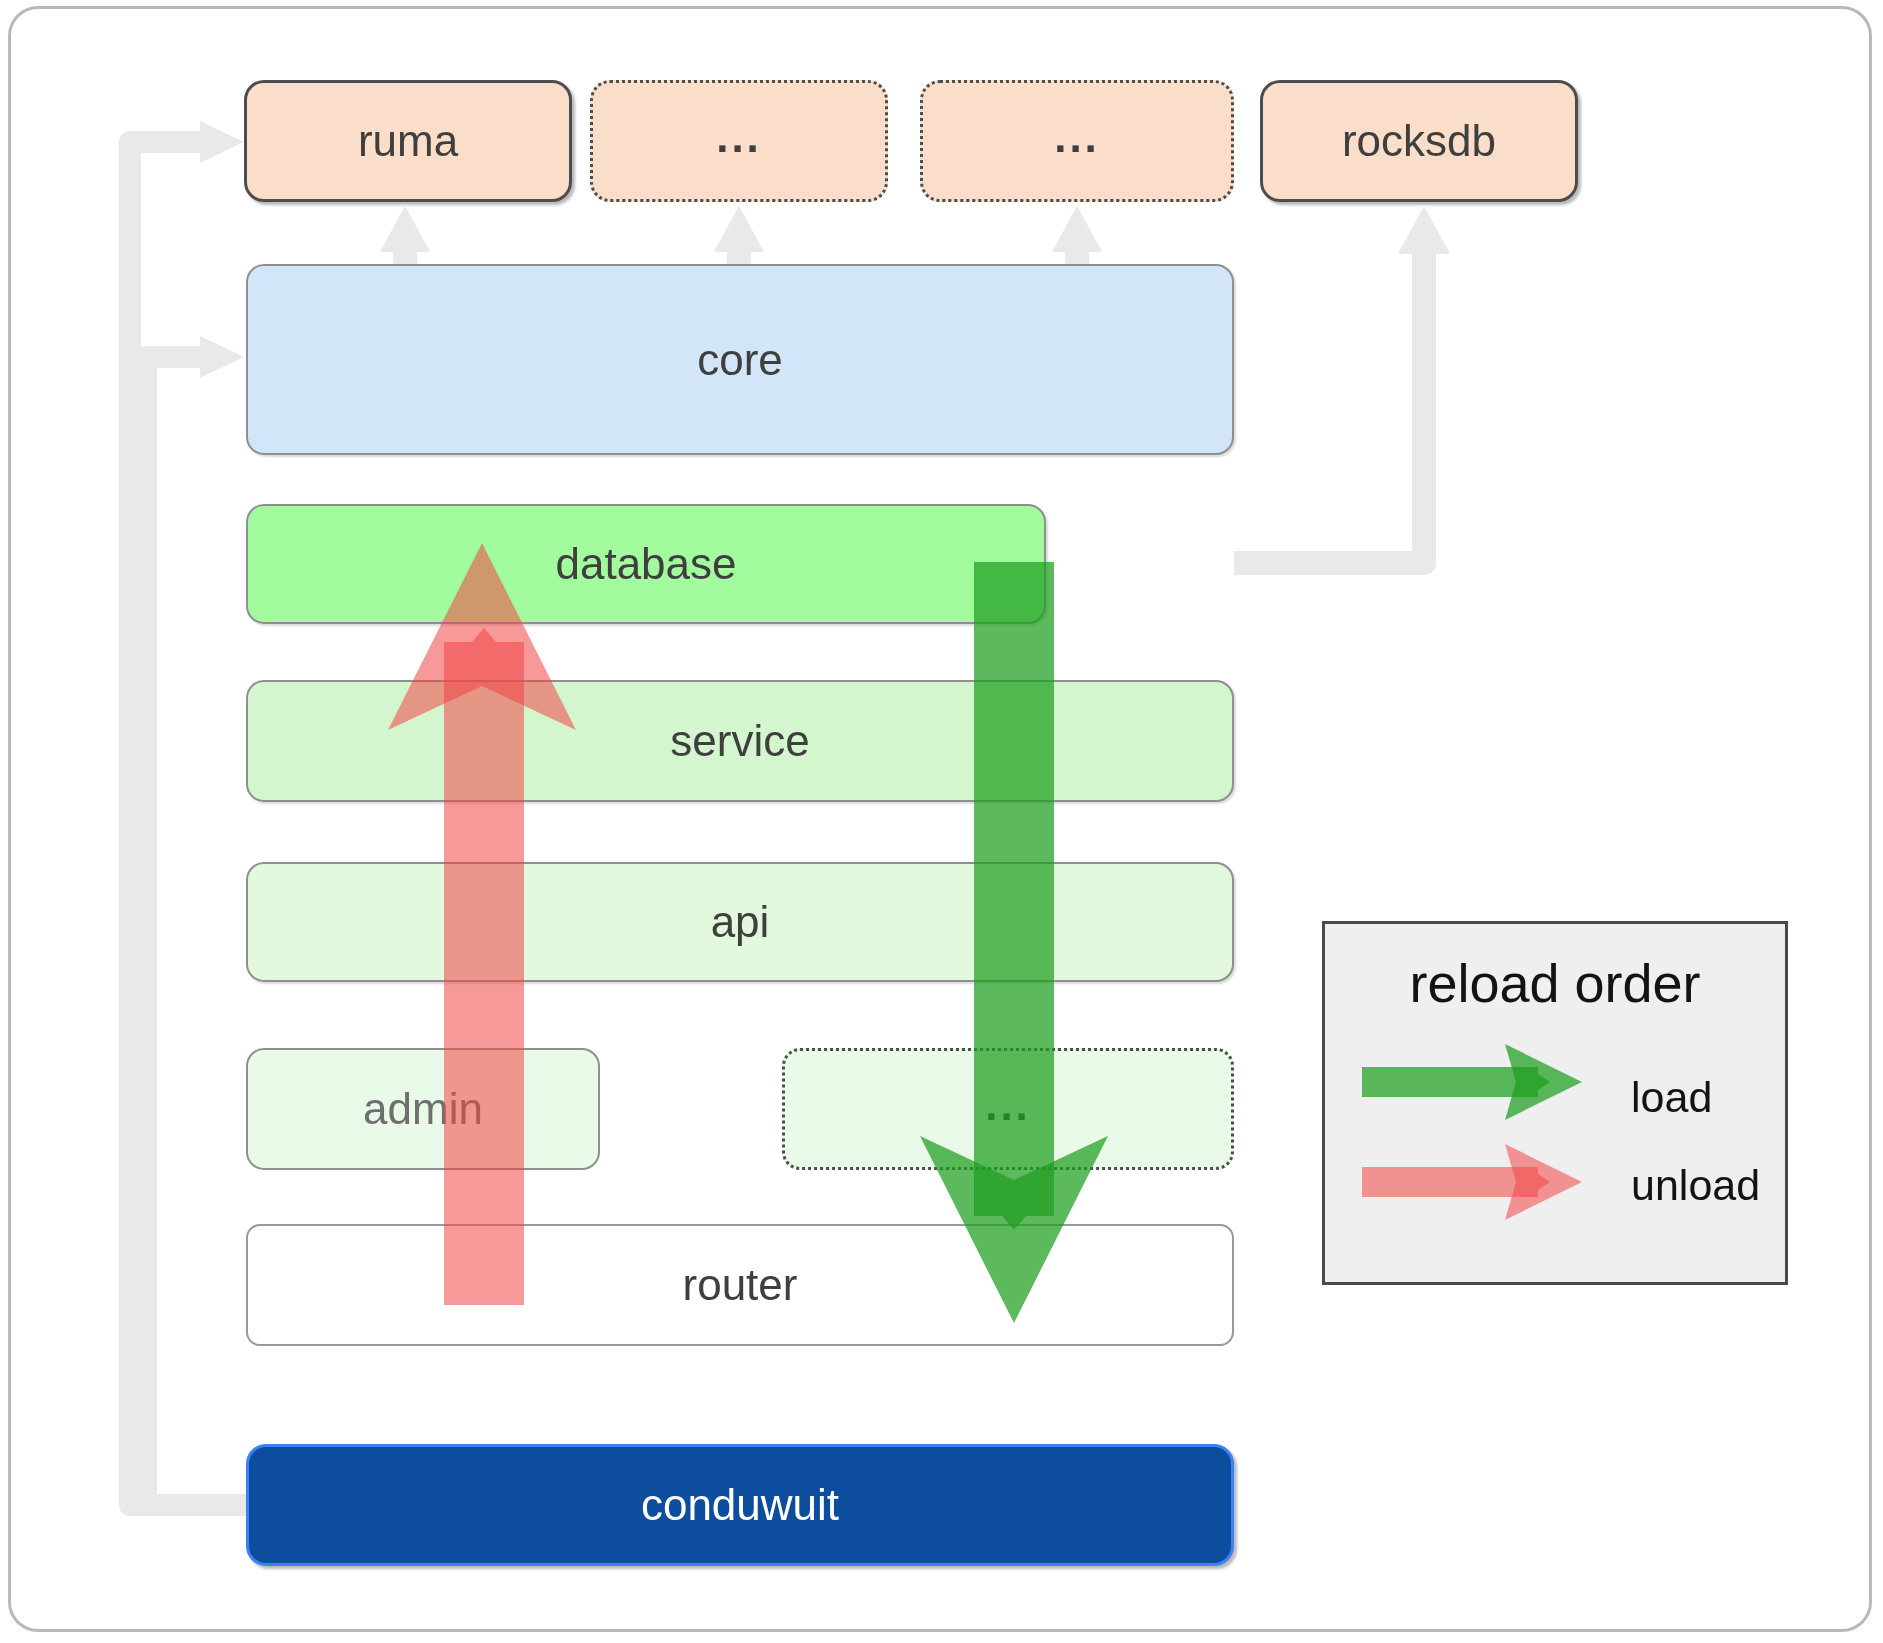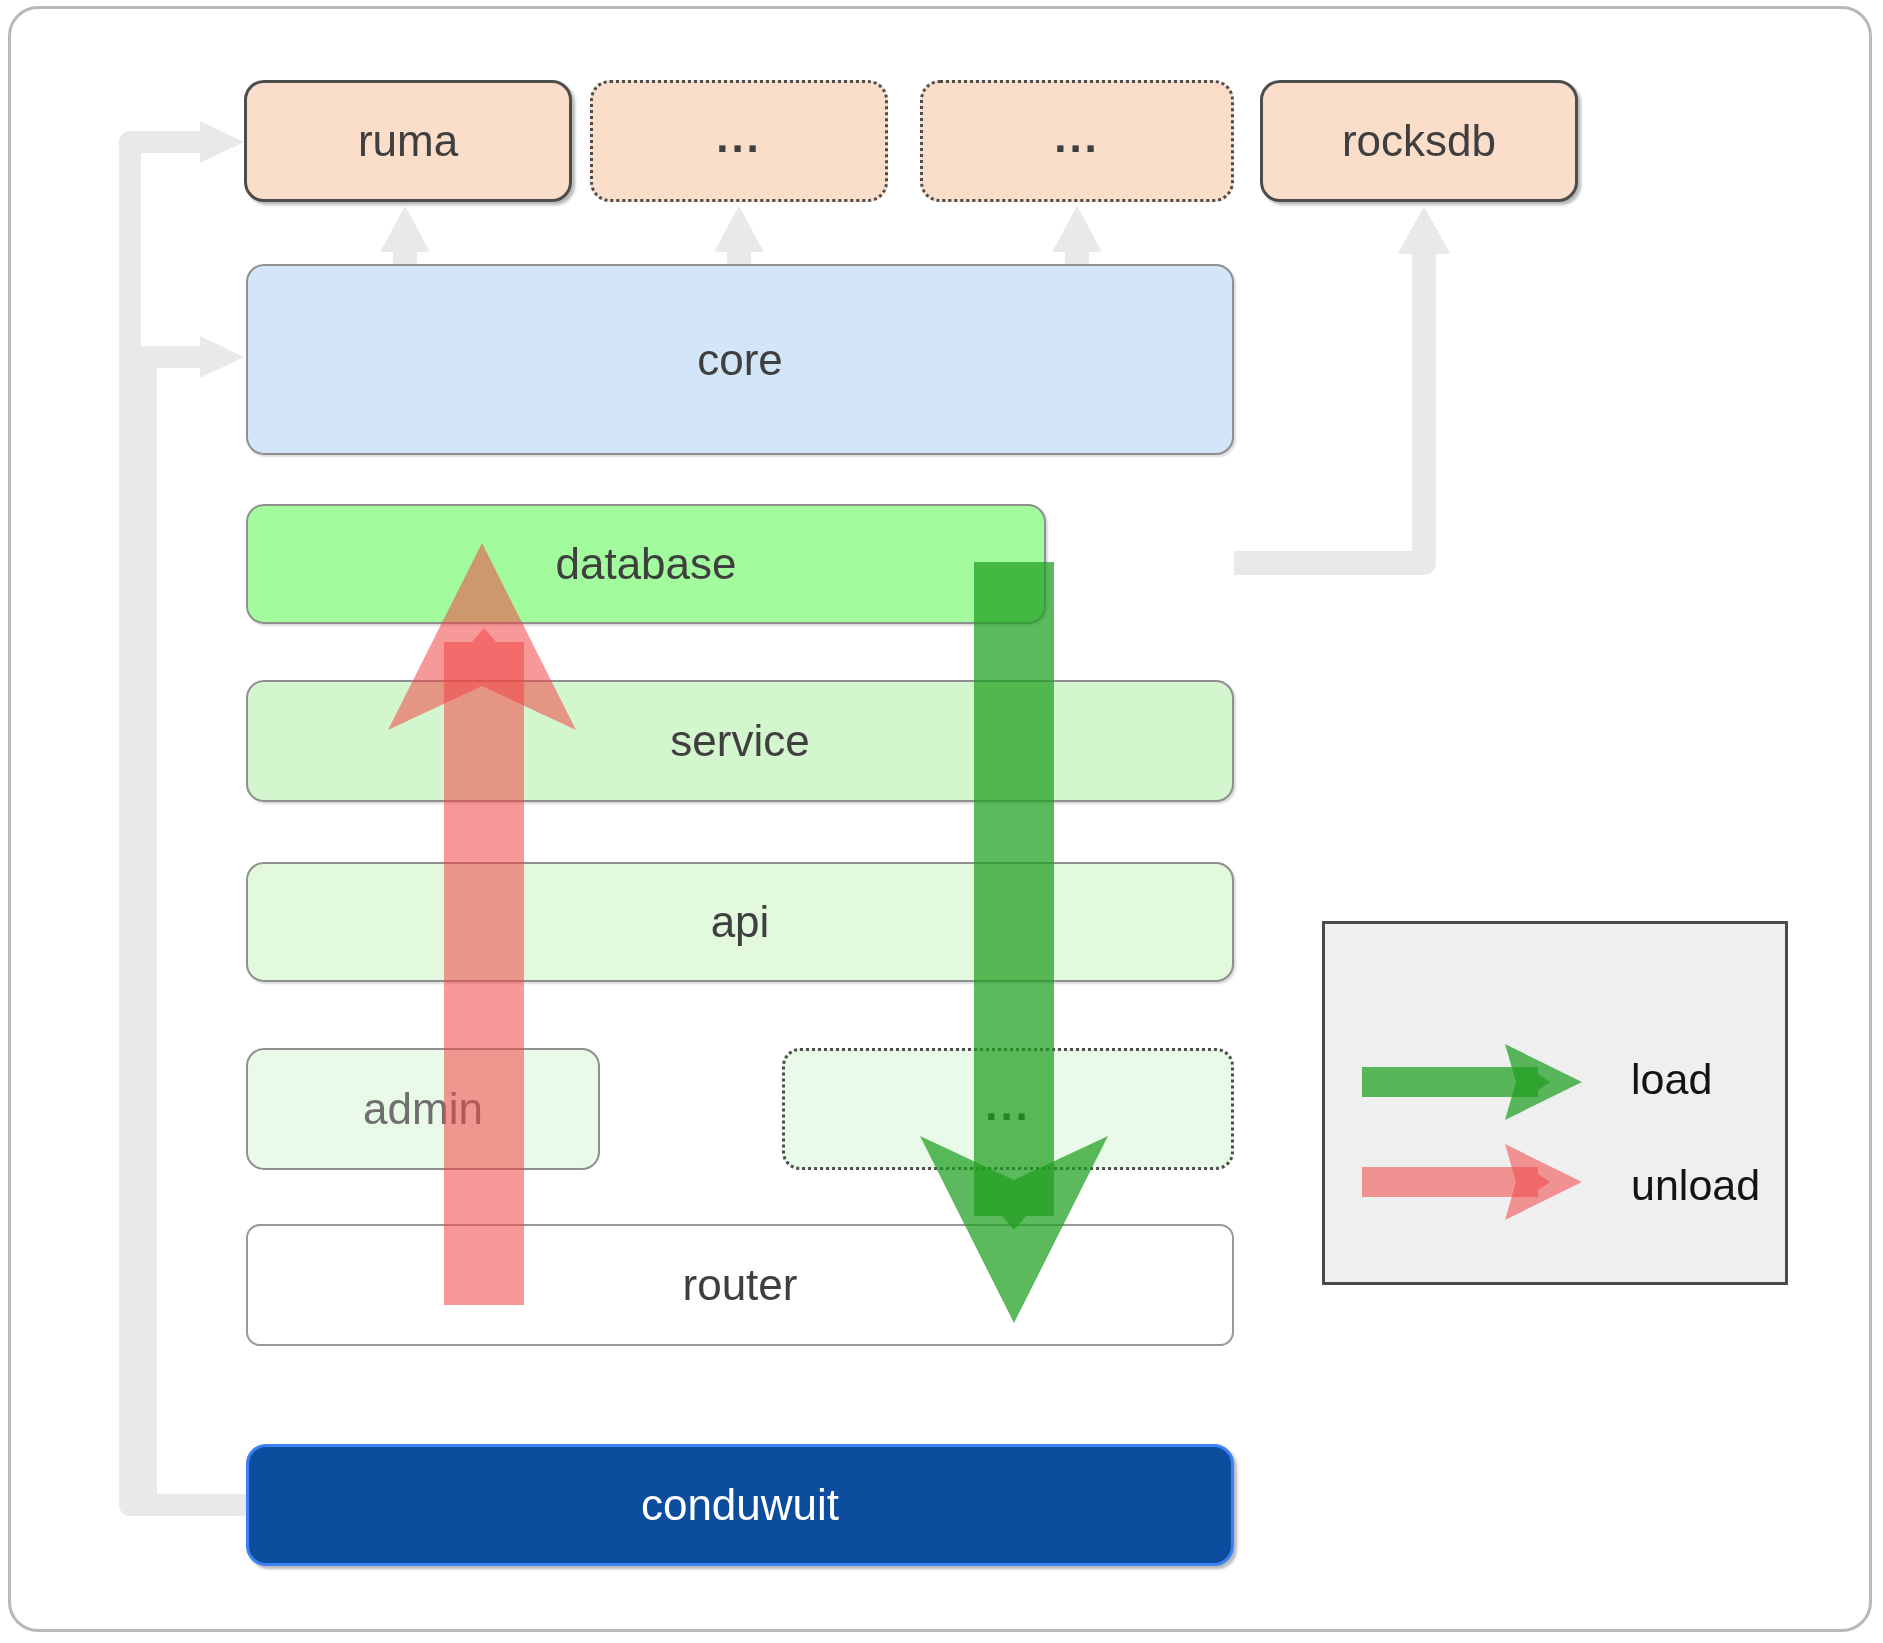--- a/index.html
+++ b/index.html
@@ -46,21 +46,21 @@
     position:absolute;z-index:3;left:1322px;top:921px;width:466px;height:364px;
     background:#efefef;border:3px solid #4a4a4a;box-sizing:border-box;
   }
   .legend-title{
     position:absolute;left:0;top:28px;width:100%;
     text-align:center;font-size:54px;color:#131313;
   }
   .legend-label{
     position:absolute;left:306px;font-size:43px;line-height:52px;color:#131313;
   }
-  #legend-label-load{top:129px;}
+  #legend-label-load{top:147px;}
   #legend-label-unload{top:235px;}
 </style>
 </head>
 <body>
 
 <div class="canvas">
 
   <div class="frame"></div>
 
   <svg class="layer behind" viewBox="0 0 1883 1643">
@@ -111,20 +111,21 @@
     <span class="dots">...</span>
   </div>
   <div class="box" id="router">
     <span>router</span>
   </div>
   <div class="box hard" id="conduwuit">
     <span>conduwuit</span>
   </div>
 
   <div id="legend">
+    <div class="legend-title">reload order</div>
     <div class="legend-label" id="legend-label-load">load</div>
     <div class="legend-label" id="legend-label-unload">unload</div>
   </div>
 
   <svg class="layer front" viewBox="0 0 1883 1643">
 
     <g fill="#f04545" fill-opacity="0.55">
       <polygon points="444,1305 444,642 472,642 484,628 496,642 524,642 524,1305"></polygon>
       <polygon points="482,543 576,730 482,686 388,730"></polygon>
     </g>

